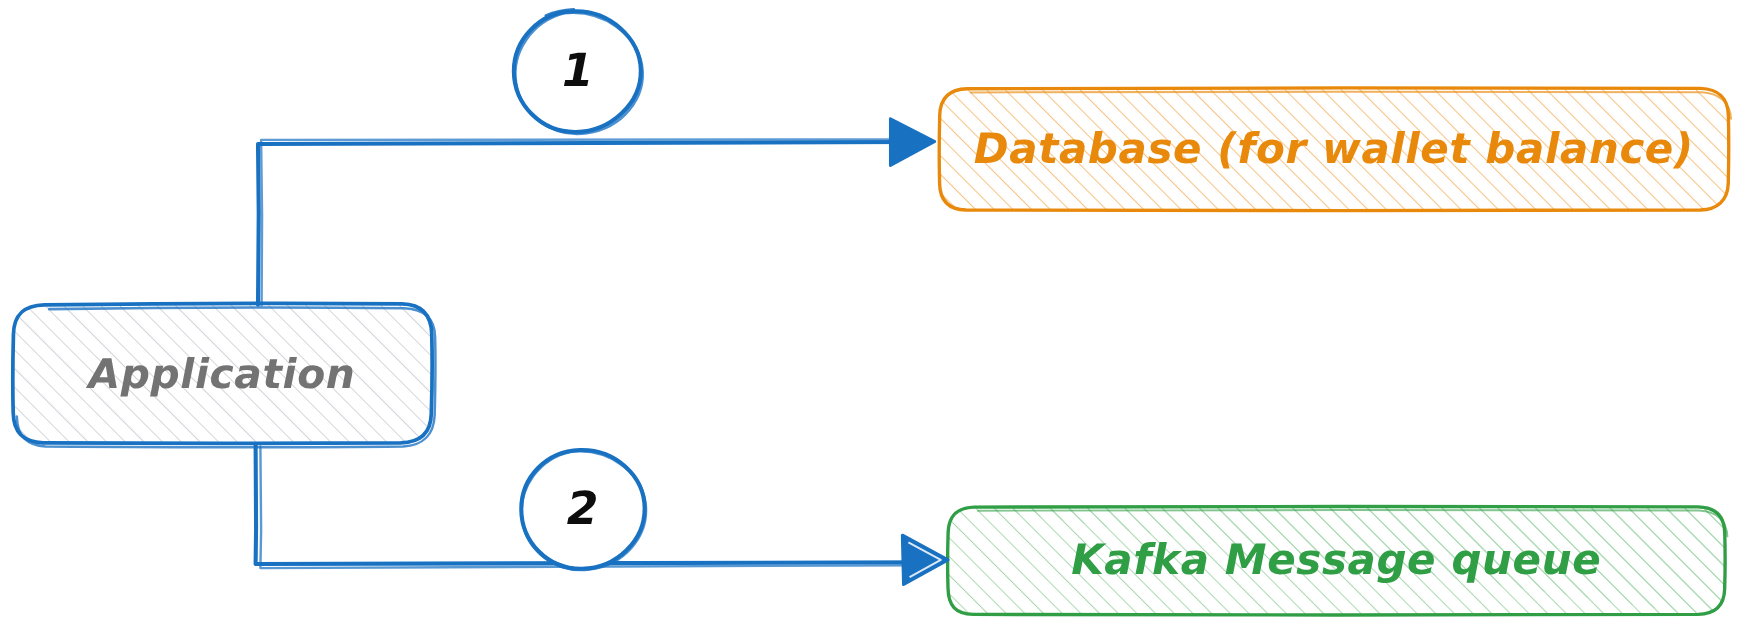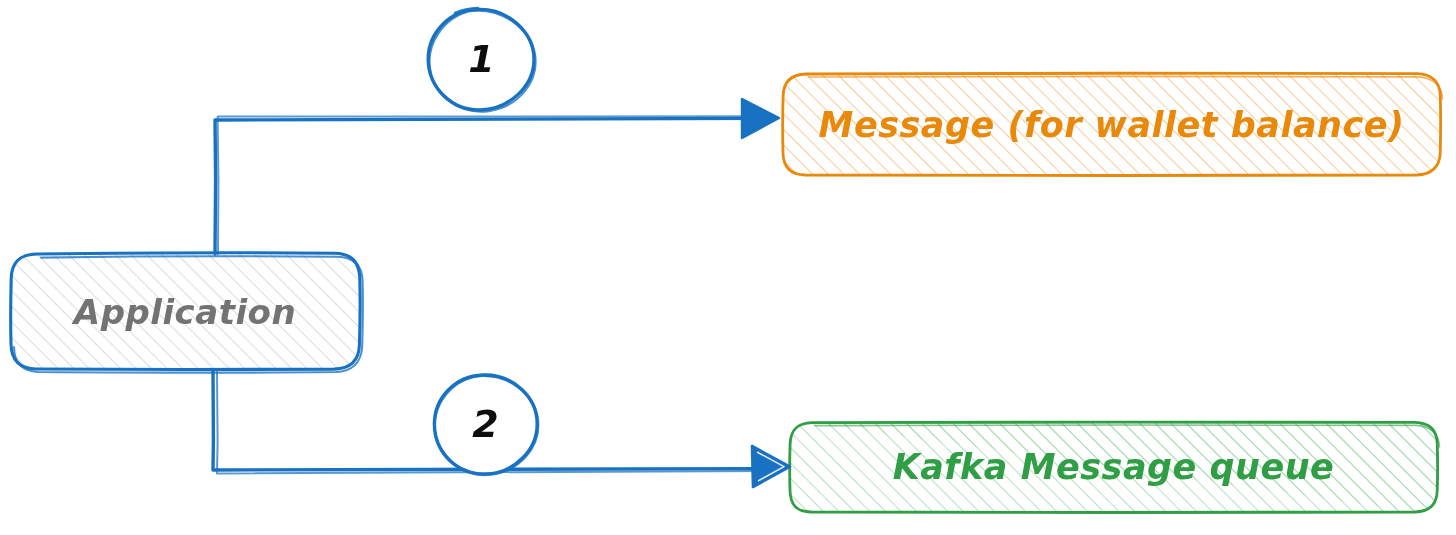--- a/index.html
+++ b/index.html
@@ -166,21 +166,21 @@
                C457,473 435,450 435,424 C435,398 457,375 486,375 Z" fill="#ffffff" stroke="none"></path>
       <path d="M483,375 C513,374 537,397 537.2,423.5 C537.4,450 514,473.6 485,474
                C456,474.4 434.6,451 434.4,424.5 C434.2,398 455,376 483,375 Z" fill="none" stroke="#1971c2" stroke-width="3.4" stroke-linecap="round" stroke-linejoin="round"></path>
       <path d="M476,376.4 C508,373 535,394 538,420 C541,447 520,471 491,474.6
                C463,478 438,459 435,432 C432,407 449,382 476,376.4 Z" fill="none" stroke="#1971c2" stroke-width="2.2" opacity="0.75" stroke-linecap="round" stroke-linejoin="round"></path>
     </g>
   </svg>
 
   <div class="node-label" id="label-application">Application</div>
 
-  <div class="node-label" id="label-database">Message (for wallet balance)</div>
+  <div class="node-label" id="label-database">Database (for wallet balance)</div>
 
   <div class="node-label" id="label-kafka">Kafka Message queue</div>
 
   <div class="step-badge" id="badge-1-label">1</div>
 
   <div class="step-badge" id="badge-2-label">2</div>
 
 </div>
 
 </body></html>

